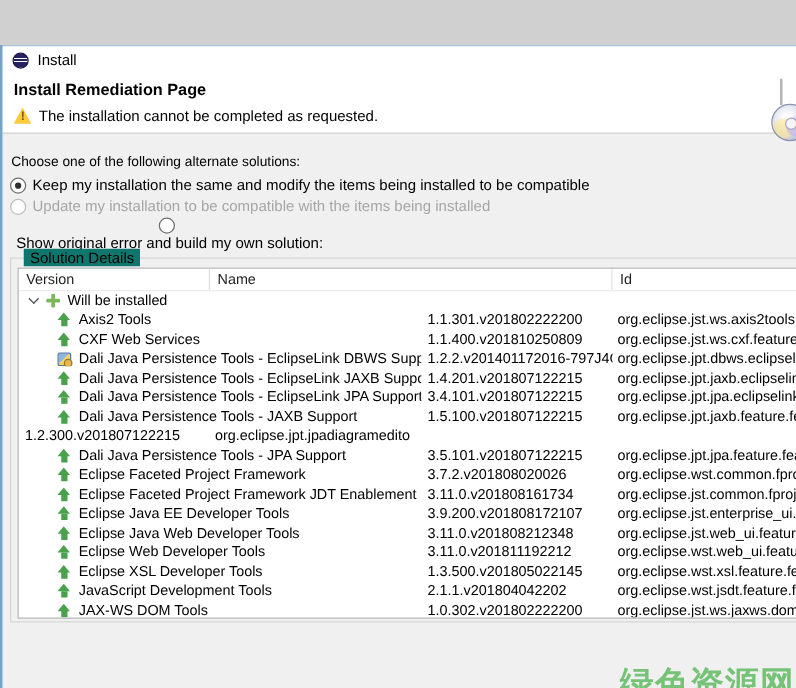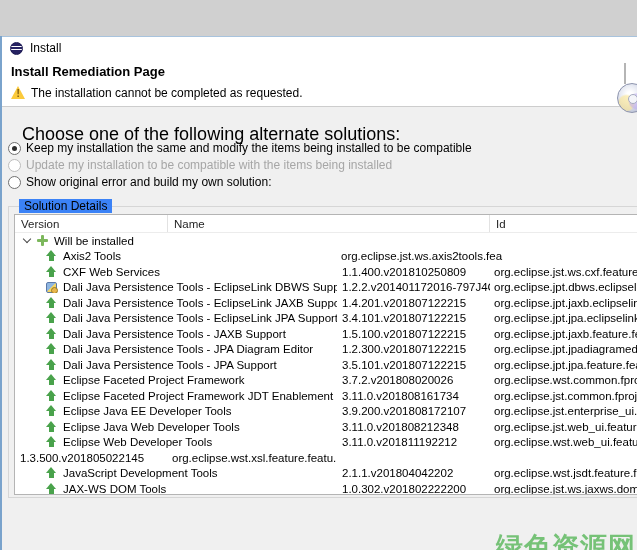--- a/index.html
+++ b/index.html
@@ -28,32 +28,32 @@
   .disc-icon { position:absolute; left:617px; top:47px; width:30px; height:30px; border-radius:50%; z-index:4;
     background:
       radial-gradient(circle at 68% 62%, rgba(190,170,240,.55) 0 28%, transparent 34%),
       radial-gradient(circle at 30% 68%, rgba(250,230,150,.65) 0 26%, transparent 33%),
       radial-gradient(circle at 42% 38%, #ffffff 12%, #e6e9f2 40%, #c6cbdd 70%, #9aa2bd 100%);
     border:1px solid #8d94ad; }
   .disc-icon::after { content:""; position:absolute; left:10px; top:10px; width:8px; height:8px; border-radius:50%;
     background:#f4f5f9; border:1px solid #a6abc0; }
 
   
-  .prompt { position:absolute; left:22px; top:88px; font-size:18px; }
+  .prompt { position:absolute; left:9px; top:88px; font-size:11px; }
   .radio-row { position:absolute; left:8px; height:16px; display:flex; align-items:center; cursor:default; }
   .radio-circle { width:13px; height:13px; border-radius:50%; background:#fff; border:1px solid #707070; position:relative; flex:none; }
   .radio-circle.checked::after { content:""; position:absolute; left:3px; top:3px; width:5px; height:5px; border-radius:50%; background:#2f2f2f; }
   .radio-row.disabled .radio-circle { border-color:#bdbdbd; }
   .radio-label { margin-left:5px; font-size:12px; white-space:nowrap; }
   .radio-row.disabled .radio-label { color:#a6a6a6; }
-  #radio1 { top:104px; } #radio2 { top:121px; } #radio3 { top:138px; }
+  #radio1 { top:104px; } #radio2 { top:121px; } #radio3 { top:138px;flex-direction:column; }
 
   
   .groupbox { position:absolute; left:8px; top:170px; width:706px; height:292px; border:1px solid #d6d6d6; }
-  .group-title { position:absolute; left:19px; top:163px; padding:0 5px; font-size:12px; background:#3b82f6; z-index:2; }
+  .group-title { position:absolute; left:19px; top:163px; padding:0 5px; font-size:12px; background:#0f766e; z-index:2; }
   .table { position:absolute; left:14px; top:178px; width:697px; height:281px; background:#fff; border:1px solid #b4b4b4; overflow:hidden; font-size:11.5px; }
   .thead { display:flex; height:18px; border-bottom:1px solid #ececec; background:#fff; }
   .th { display:flex; align-items:center; padding-left:6px; border-right:1px solid #e2e2e2; color:#1f1f1f; overflow:hidden; white-space:nowrap; }
   .th-name { width:322px; flex:none; } .th-version { width:153px; flex:none; } .th-id { flex:1; border-right:none; }
   .tbody { position:absolute; left:0; top:18px; right:0; bottom:0; overflow:hidden; }
   .trow { display:flex; height:15.5px; align-items:center; }
   .cell { overflow:hidden; white-space:nowrap; }
   .cell-name { width:322px; flex:none; display:flex; align-items:center; }
   .cell-version { width:153px; flex:none; padding-left:5px; }
   .cell-id { flex:1; padding-left:4px; }
@@ -142,20 +142,21 @@
         </div>
         <div class="cell cell-version"></div>
         <div class="cell cell-id"></div>
       </div>
 
     <div class="trow">
           <div class="cell cell-name child-indent">
             <span class="up-arrow"></span>
             <span>Axis2 Tools</span>
           </div>
+          <div class="cell cell-version">1.1.301.v201802222200</div>
           <div class="cell cell-id">org.eclipse.jst.ws.axis2tools.fea</div>
         </div>
         <div class="trow">
           <div class="cell cell-name child-indent">
             <span class="up-arrow"></span>
             <span>CXF Web Services</span>
           </div>
           <div class="cell cell-version">1.1.400.v201810250809</div>
           <div class="cell cell-id">org.eclipse.jst.ws.cxf.feature.fea</div>
         </div>
@@ -185,24 +186,20 @@
         </div>
         <div class="trow">
           <div class="cell cell-name child-indent">
             <span class="up-arrow"></span>
             <span>Dali Java Persistence Tools - JAXB Support</span>
           </div>
           <div class="cell cell-version">1.5.100.v201807122215</div>
           <div class="cell cell-id">org.eclipse.jpt.jaxb.feature.feat..</div>
         </div>
         <div class="trow">
-          <div class="cell cell-name child-indent">
-            <span class="up-arrow"></span>
-            <span>Dali Java Persistence Tools - JPA Diagram Editor</span>
-          </div>
           <div class="cell cell-version">1.2.300.v201807122215</div>
           <div class="cell cell-id">org.eclipse.jpt.jpadiagramedito</div>
         </div>
         <div class="trow">
           <div class="cell cell-name child-indent">
             <span class="up-arrow"></span>
             <span>Dali Java Persistence Tools - JPA Support</span>
           </div>
           <div class="cell cell-version">3.5.101.v201807122215</div>
           <div class="cell cell-id">org.eclipse.jpt.jpa.feature.featu.</div>
@@ -241,20 +238,24 @@
         </div>
         <div class="trow">
           <div class="cell cell-name child-indent">
             <span class="up-arrow"></span>
             <span>Eclipse Web Developer Tools</span>
           </div>
           <div class="cell cell-version">3.11.0.v201811192212</div>
           <div class="cell cell-id">org.eclipse.wst.web_ui.feature.f.</div>
         </div>
         <div class="trow">
+          <div class="cell cell-name child-indent">
+            <span class="up-arrow"></span>
+            <span>Eclipse XSL Developer Tools</span>
+          </div>
           <div class="cell cell-version">1.3.500.v201805022145</div>
           <div class="cell cell-id">org.eclipse.wst.xsl.feature.featu.</div>
         </div>
         <div class="trow">
           <div class="cell cell-name child-indent">
             <span class="up-arrow"></span>
             <span>JavaScript Development Tools</span>
           </div>
           <div class="cell cell-version">2.1.1.v201804042202</div>
           <div class="cell cell-id">org.eclipse.wst.jsdt.feature.feat.</div>

